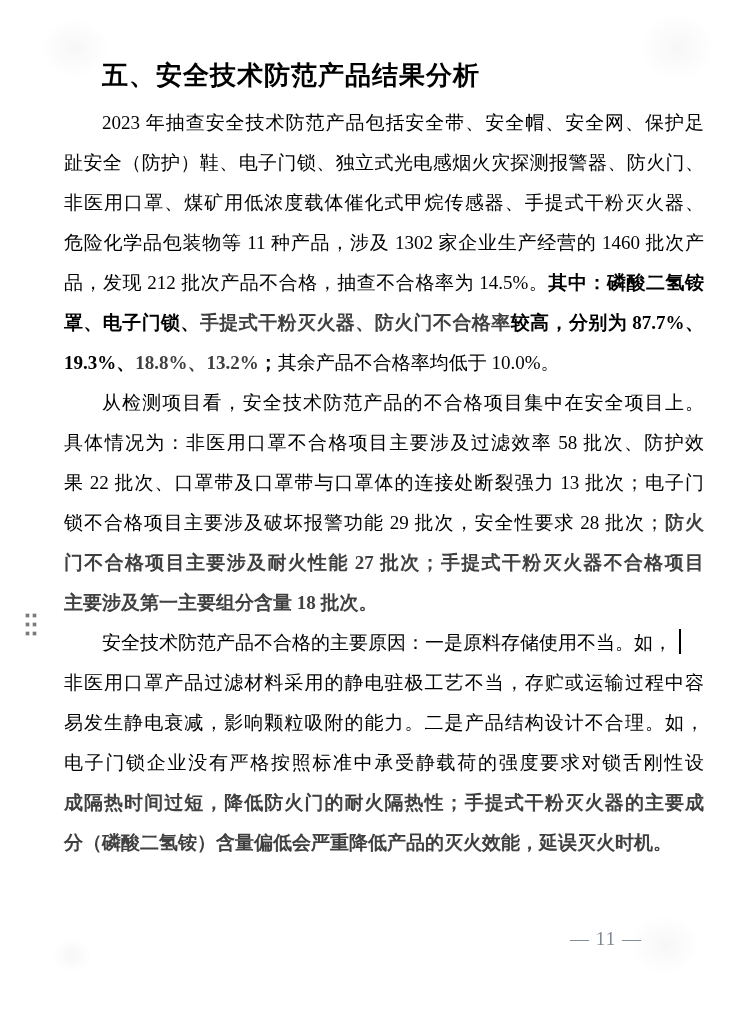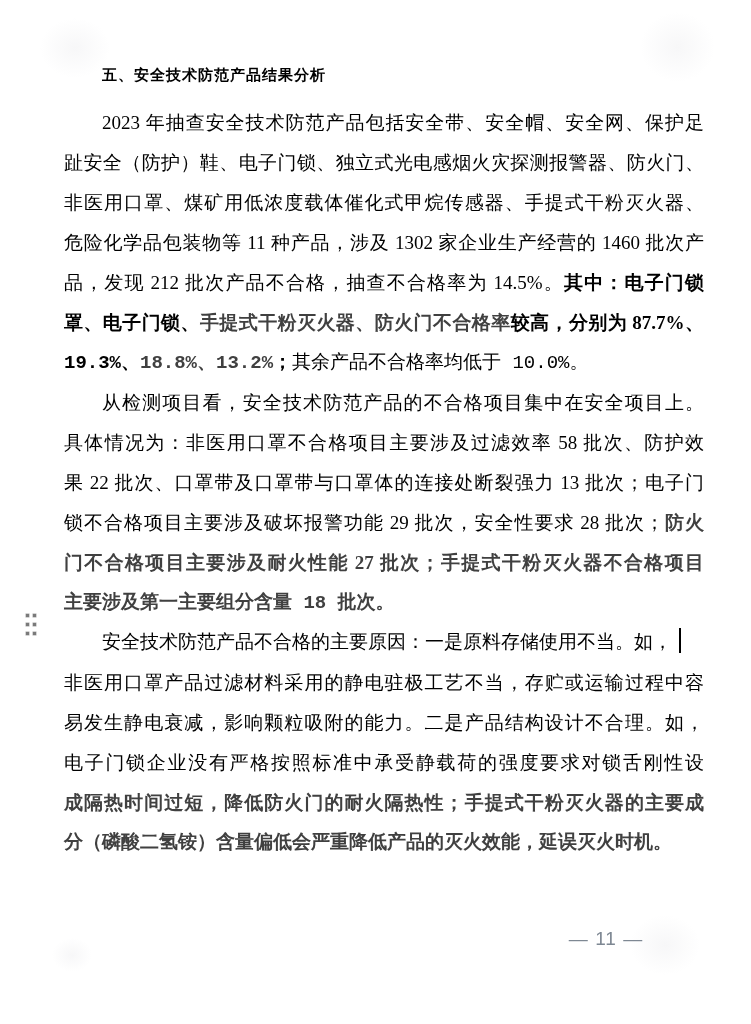--- a/index.html
+++ b/index.html
@@ -19,35 +19,35 @@
   .smudge.s3 { left: 630px; top: 915px; width: 70px; height: 60px; }
   .smudge.s4 { left: 52px; top: 938px; width: 40px; height: 34px; }
 
   .content {
     position: absolute; left: 64px; top: 60px; width: 640px;
     color: #000;
   }
   .heading {
     font-family: "Liberation Sans", "DejaVu Sans", sans-serif;
     font-weight: 700;
-    font-size: 15px;
+    font-size: 26px;
     line-height: 30px;
     padding-left: 38px;
     margin: 0 0 13px 0;
     letter-spacing: 1px;
   }
   .ln {
     font-size: 19px;
     line-height: 40px;
     height: 40px;
     text-align: justify;
     text-align-last: justify;
     white-space: normal;
   }
-  .ln.natural { text-align: right; text-align-last: left; font-family: Liberation Mono, monospace; }
+  .ln.natural { text-align: right; text-align-last: left; }
   .ln.indent { padding-left: 38px; }
   .b { font-weight: 700; }
   .r { color: #404040; font-weight: 700; margin-top: 7px; }
 
   .caret {
     display: inline-block;
     width: 2px; height: 25px;
     background: #000;
     vertical-align: -5px;
     margin-left: 7px;
@@ -61,21 +61,21 @@
     column-gap: 4px; row-gap: 6px;
   }
   .drag-handle .dot { width: 3px; height: 3px; background: #7a7a7a; box-shadow: 0 0 0 0.5px #aaa; }
 
   .pagenum {
     position: absolute; left: 556px; top: 928px; width: 100px;
     text-align: center;
     color: #7e8893;
     font-size: 19px;
     letter-spacing: 1px;
-    font-family: Liberation Sans, sans-serif;
+    font-family: Liberation Serif, serif;
   }
 </style>
 </head>
 <body>
 
 <div class="page">
 
   <div class="smudge s1"></div>
   <div class="smudge s2"></div>
   <div class="smudge s3"></div>
@@ -91,21 +91,21 @@
   </div>
 
   <div class="content">
 
     <div class="heading">五、安全技术防范产品结果分析</div>
 
     <div class="ln indent"><span>2023 年抽查安全技术防范产品包括安全带、安全帽、安全网、保护足</span></div>
     <div class="ln"><span>趾安全（防护）鞋、电子门锁、独立式光电感烟火灾探测报警器、防火门、</span></div>
     <div class="ln"><span>非医用口罩、煤矿用低浓度载体催化式甲烷传感器、手提式干粉灭火器、</span></div>
     <div class="ln"><span>危险化学品包装物等 11 种产品，涉及 1302 家企业生产经营的 1460 批次产</span></div>
-    <div class="ln"><span>品，发现 212 批次产品不合格，抽查不合格率为 14.5%。</span><span class="b">其中：电子门锁</span></div>
+    <div class="ln"><span>品，发现 212 批次产品不合格，抽查不合格率为 14.5%。</span><span class="b">其中：磷酸二氢铵</span></div>
     <div class="ln"><span class="b">罩、电子门锁、</span><span class="r">手提式干粉灭火器、防火门不合格率</span><span class="b">较高，分别为 87.7%、</span></div>
     <div class="ln natural"><span class="b">19.3%、</span><span class="r">18.8%、13.2%</span><span class="b">；</span><span>其余产品不合格率均低于 10.0%。</span></div>
 
     <div class="ln indent"><span>从检测项目看，安全技术防范产品的不合格项目集中在安全项目上。</span></div>
     <div class="ln"><span>具体情况为：非医用口罩不合格项目主要涉及过滤效率 58 批次、防护效</span></div>
     <div class="ln"><span>果 22 批次、口罩带及口罩带与口罩体的连接处断裂强力 13 批次；电子门</span></div>
     <div class="ln"><span>锁不合格项目主要涉及破坏报警功能 29 批次，安全性要求 28 批次；</span><span class="r">防火</span></div>
     <div class="ln"><span class="r">门不合格项目主要涉及耐火性能 27 批次；手提式干粉灭火器不合格项目</span></div>
     <div class="ln natural"><span class="r">主要涉及第一主要组分含量 18 批次。</span></div>
 

